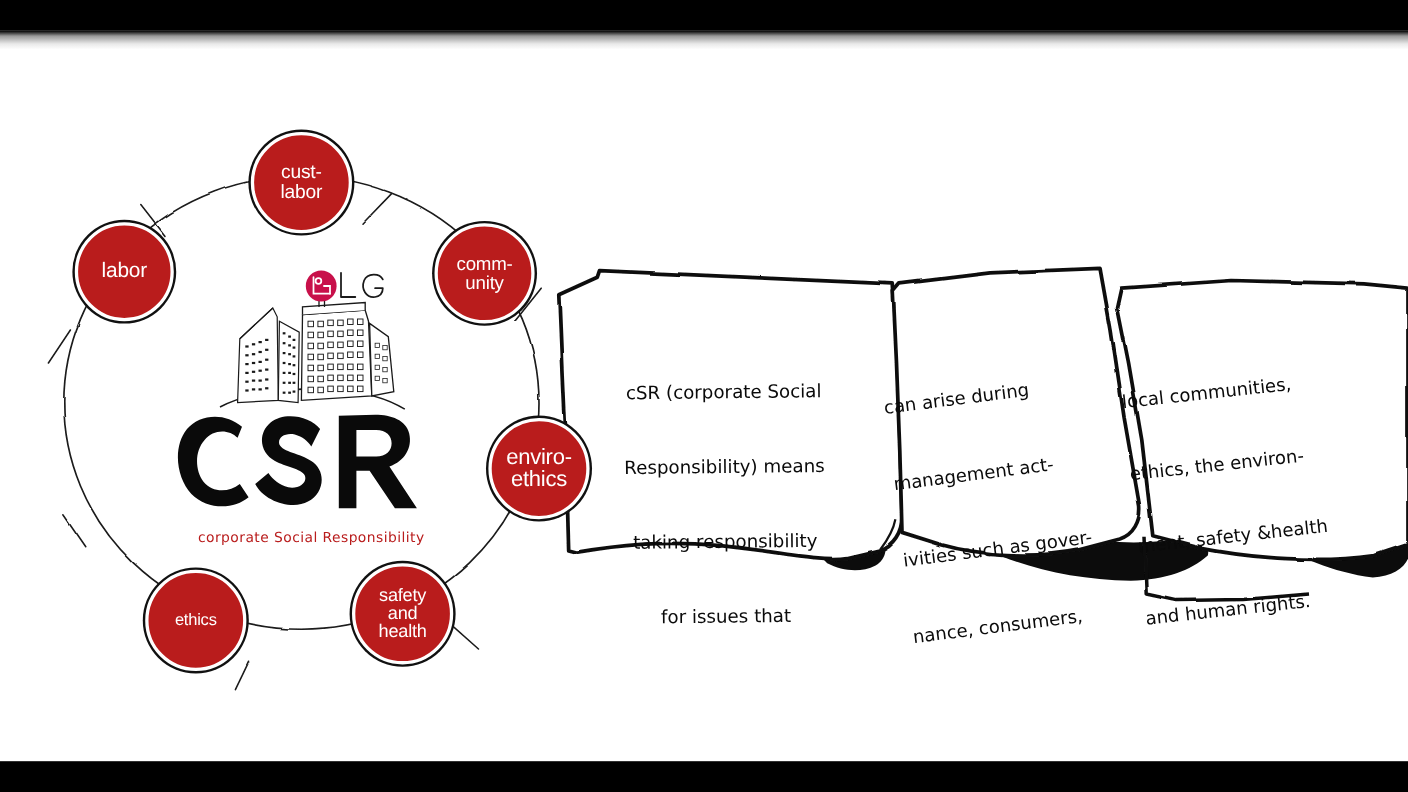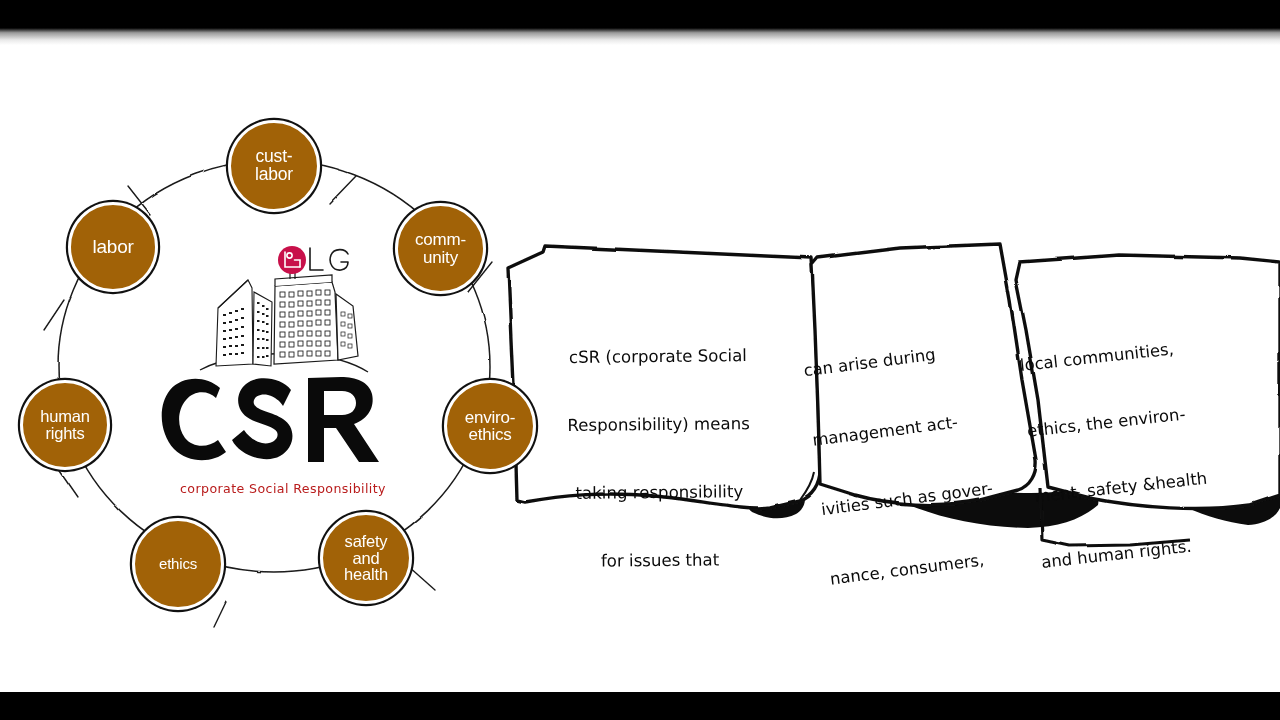--- a/index.html
+++ b/index.html
@@ -28,37 +28,37 @@
     position:absolute; left:0; top:692px; width:1280px; height:28px;
     background:#000; z-index:40;
   }
 
   
   #canvas { position:absolute; left:0; top:0; width:1280px; height:720px; z-index:10; }
 
   
   .node {
     position:absolute; border-radius:50%;
-    background:#a16207;
+    background:#b91c1c;
     border:3.5px solid #ffffff;
     box-shadow:0 0 0 2.2px #111;
     display:flex; align-items:center; justify-content:center;
     text-align:center;
     color:#fff;
     font-family:"Liberation Sans", sans-serif;
     font-weight:400;
     line-height:1.02;
     letter-spacing:-0.2px;
     z-index:22;
   }
   .node span { display:block; padding:0 2px; }
 
   #node-customers    { left:228px; top:120px;  width:92px;  height:92px;  font-size:17.5px; }
   #node-community    { left:395px; top:203px;  width:91px;  height:91px;  font-size:17px;align-items:center; }
-  #node-environment  { left:444px; top:380px;  width:92px;  height:92px;  font-size:17px; }
+  #node-environment  { left:444px; top:380px;  width:92px;  height:92px;  font-size:20px; }
   #node-safety       { left:320px; top:512px;  width:92px;  height:92px;  font-size:16.5px; }
   #node-ethics       { left:132px; top:518px;  width:92px;  height:92px;  font-size:15px; }
   #node-human-rights { left:20px;  top:380px;  width:90px;  height:90px;  font-size:16.5px; }
   #node-labor        { left:68px;  top:202px;  width:90px;  height:90px;  font-size:19px; }
 
   
   #csr-wordmark {
     position:absolute; left:158px; top:366px; width:250px; height:110px;
     z-index:21;
   }
@@ -359,26 +359,20 @@
       <span>health</span>
     </div>
   </div>
 
   <div class="node" id="node-ethics">
     <div>
       <span>ethics</span>
     </div>
   </div>
 
-  <div class="node" id="node-human-rights">
-    <div>
-      <span>human</span>
-      <span>rights</span>
-    </div>
-  </div>
 
   <div class="node" id="node-labor">
     <div>
       <span>labor</span>
     </div>
   </div>
 
   <div class="panel-text" id="panel1-text">
     <div>cSR (corporate Social</div>
     <div>Responsibility) means</div>

